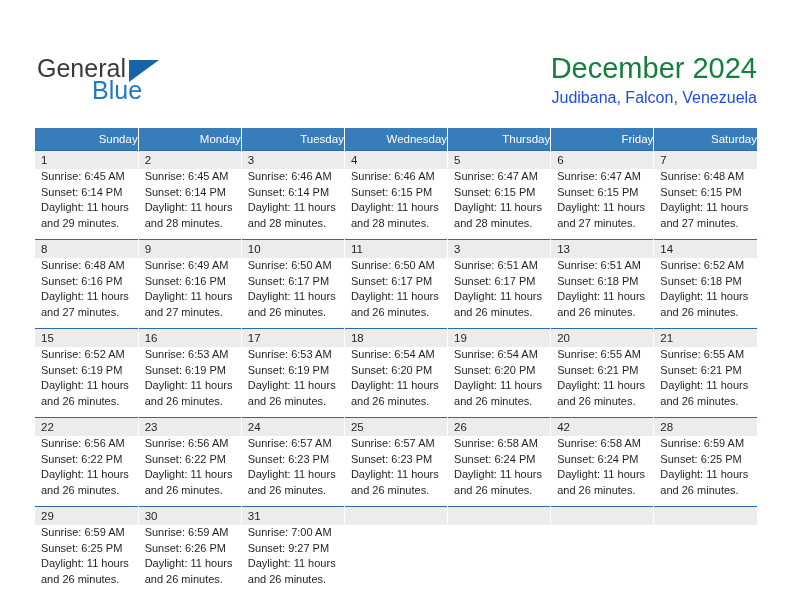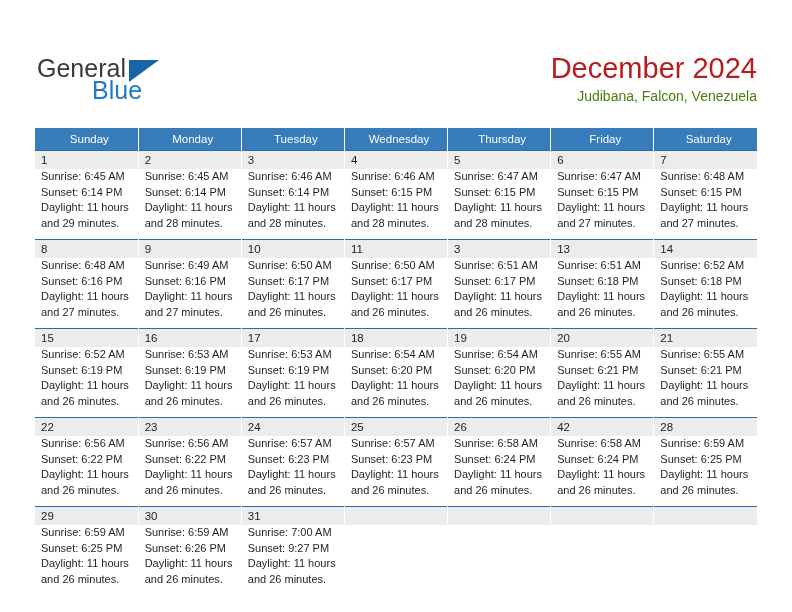--- a/index.html
+++ b/index.html
@@ -65,47 +65,47 @@
   }
 
   .titles {
     position: absolute;
     right: 0;
     top: 0;
     text-align: right;
   }
   .cal-title {
     font-size: 29px;
-    color: #b91c1c;
+    color: #15803d;
     line-height: 1.12;
     white-space: nowrap;
   }
   .cal-sub {
     margin-top: 5px;
-    font-size: 14px;
-    color: #4d7c0f;
+    font-size: 16px;
+    color: #1d4ed8;
     line-height: 1.1;
     white-space: nowrap;
   }
 
   
   .cal {
     position: absolute;
     left: 35px;
     top: 104px;
     width: 722px;
     border-collapse: collapse;
     table-layout: fixed;
   }
   .cal th {
     background: #377cbb;
     color: #ffffff;
     font-weight: normal;
     font-size: 11.5px;
-    text-align: center;
+    text-align: right;
     padding: 5px 0 5px 6px;
     border-right: 1px solid #ffffff;
     height: 21px;
     box-sizing: border-box;
   }
   .cal th:last-child { border-right: none; }
 
   .cal td {
     vertical-align: top;
     padding: 0;

